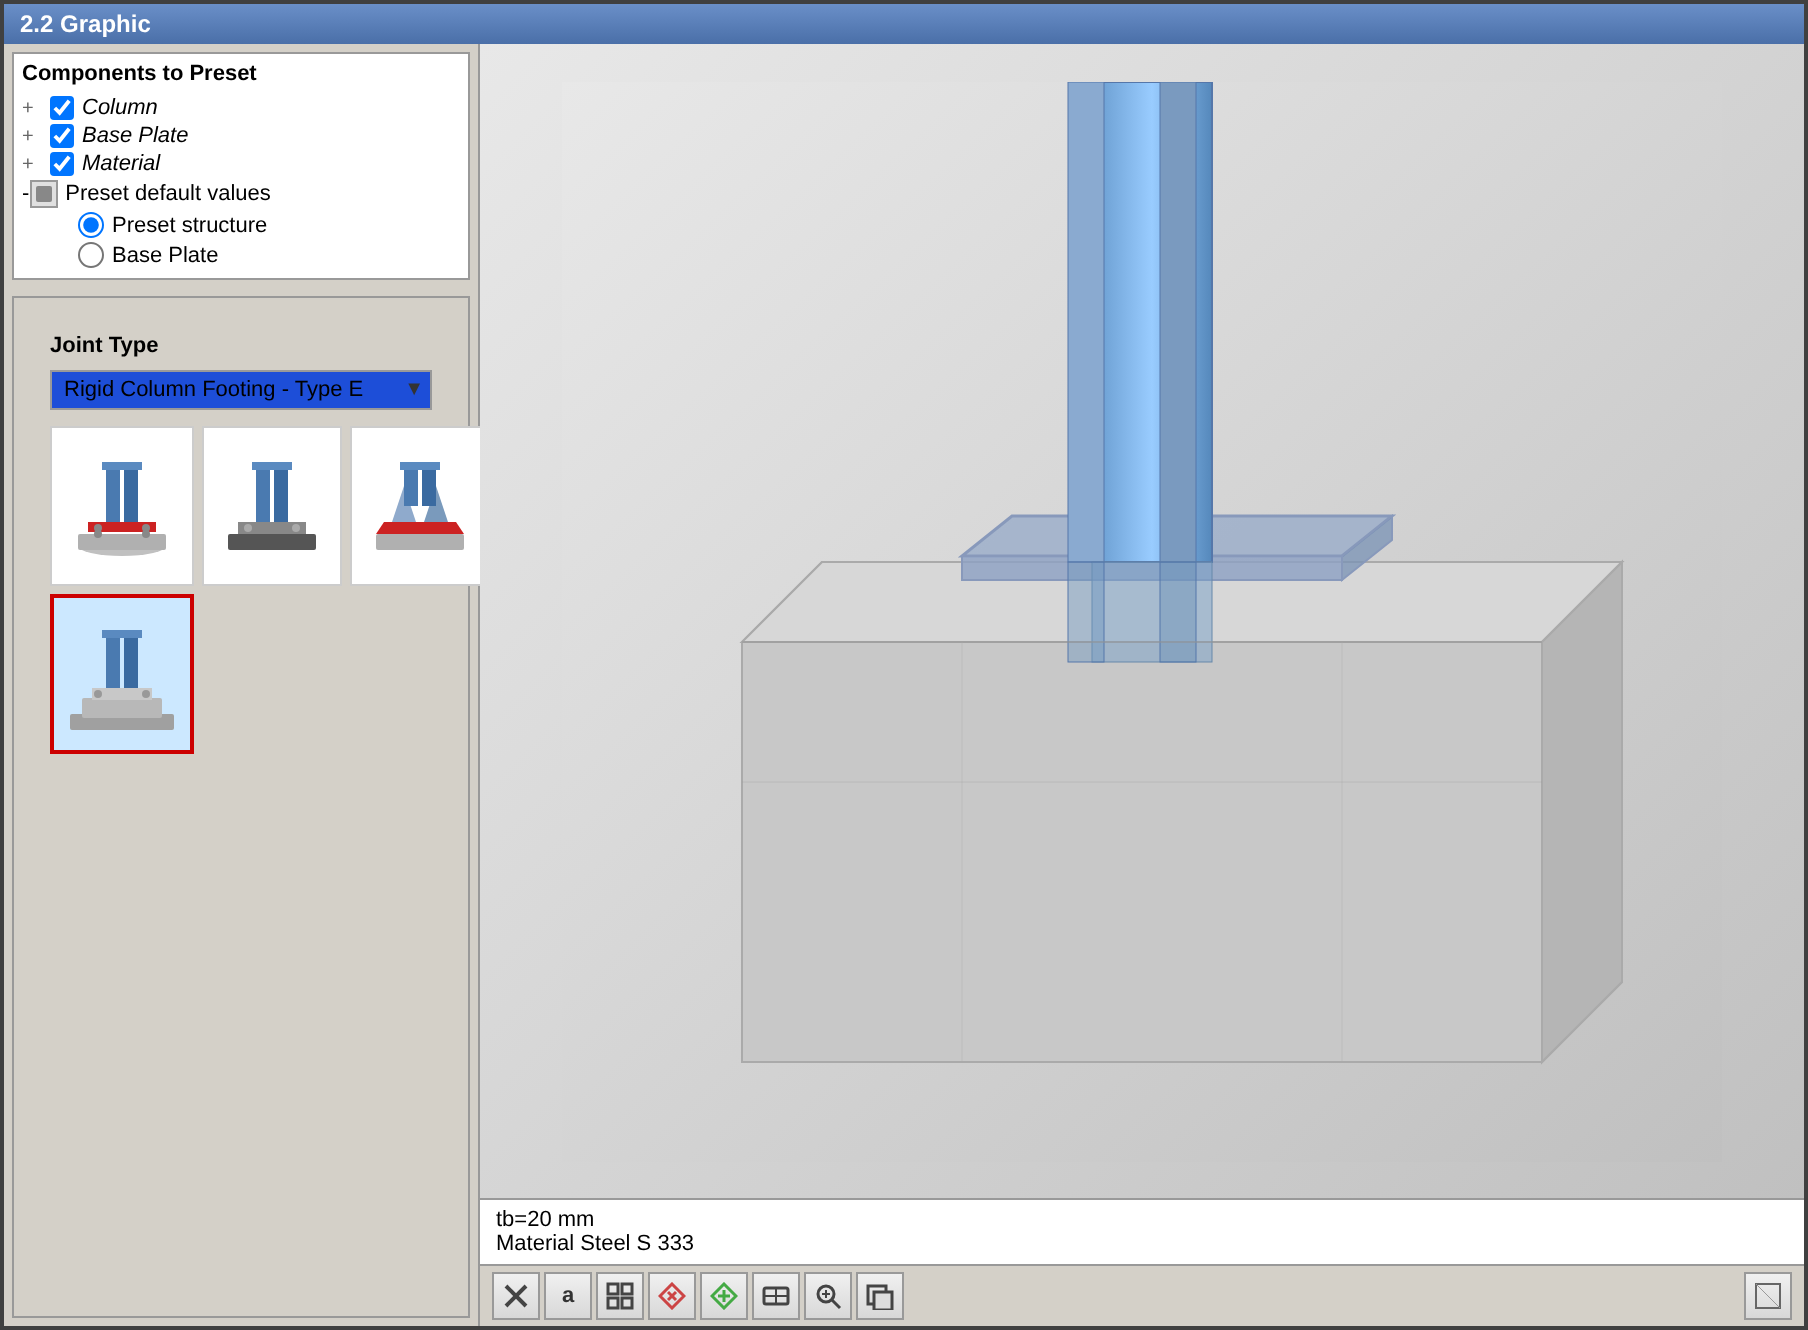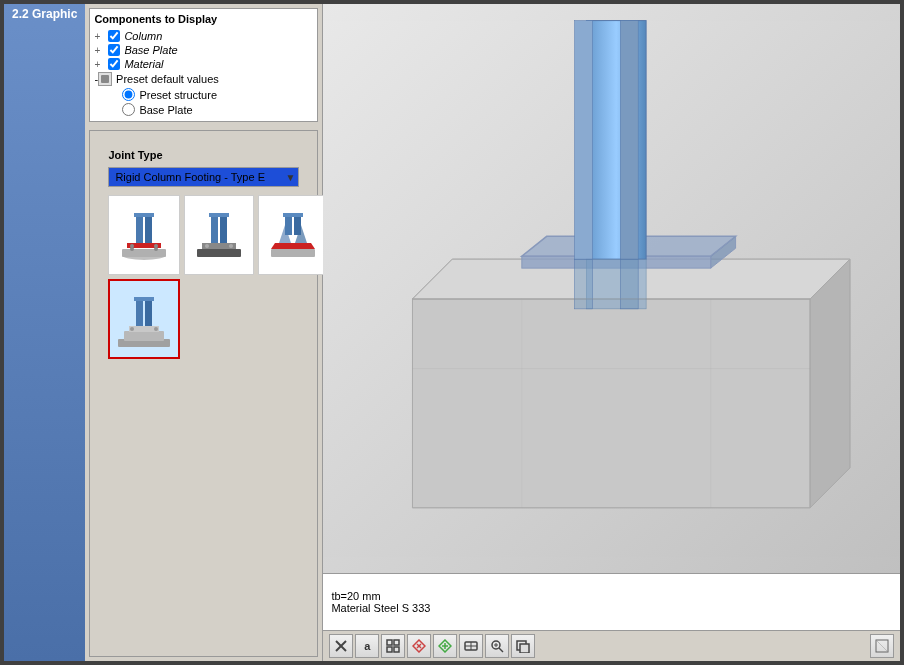--- a/index.html
+++ b/index.html
@@ -8,23 +8,23 @@
       font-size: 12px;
       background: #d4d0c8;
       width: 904px;
       height: 665px;
       overflow: hidden;
     }
 
     .window {
       width: 904px;
       height: 665px;
-      border: 4px solid #404040;
-      display: flex;
-      flex-direction: row;
+      border: 2px solid #404040;
+      display: flex;
+      flex-direction: column;
       background: #d4d0c8;
     }
 
     .title-bar {
       background: linear-gradient(to bottom, #6a8fc8, #4a6fa8);
       color: white;
       padding: 3px 8px;
       font-size: 12px;
       font-weight: bold;
       flex-shrink: 0;
@@ -190,21 +190,21 @@
       top: 0; left: 0; right: 0; bottom: 0;
       display: flex;
       align-items: center;
       justify-content: center;
     }
 
     
     .info-bar {
       background: white;
       border-top: 1px solid #999;
-      padding: 16px 8px;
+      padding: 4px 8px;
       font-size: 11px;
       flex-shrink: 0;
     }
 
     
     .bottom-toolbar {
       background: #d4d0c8;
       border-top: 1px solid #999;
       padding: 3px 6px;
       display: flex;
@@ -245,21 +245,21 @@
 
   <div class="title-bar">
     <span>2.2 Graphic</span>
   </div>
 
   <div class="main-content">
 
     <div class="left-panel">
 
       <div class="components-section">
-        <div class="section-header">Components to Display</div>
+        <div class="section-header">Components to Preset</div>
 
         <div class="tree-item">
           <span class="expander">+</span>
           <input type="checkbox" checked="" style="">
           <label>Column</label>
         </div>
 
         <div class="tree-item">
           <span class="expander">+</span>
           <input type="checkbox" checked="" style="">

